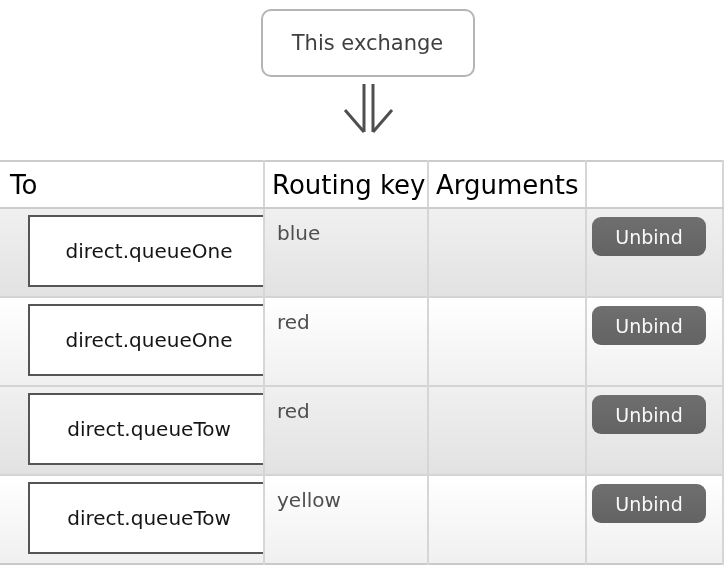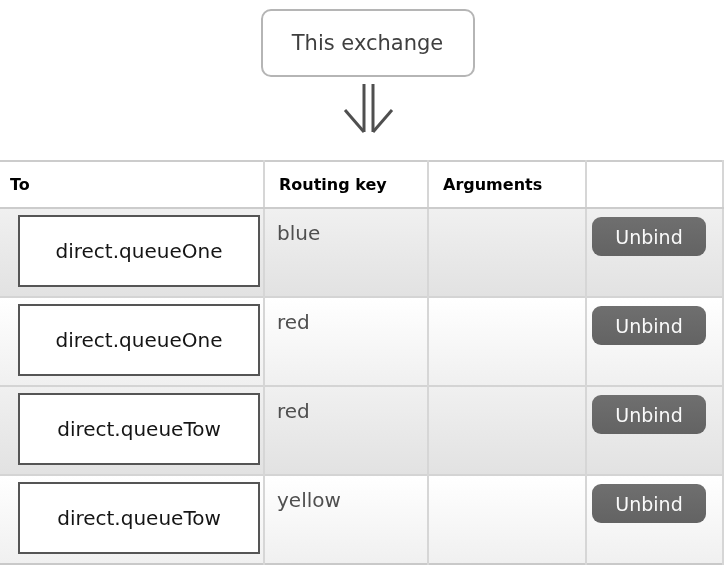--- a/index.html
+++ b/index.html
@@ -61,43 +61,43 @@
   col.c-to   { width: 264px; }
   col.c-rk   { width: 164px; }
   col.c-args { width: 158px; }
   col.c-act  { width: auto;  }
 
   th {
     height: 45px;
     background: #ffffff;
     border-right: 2px solid #d6d6d6;
     border-bottom: 2px solid #cccccc;
-    font-weight: bold;
-    font-size: 16px;
+    font-weight: normal;
+    font-size: 26px;
     color: #000000;
     text-align: left;
     padding: 0 0 0 10px;
     vertical-align: middle;
   }
-  th.rk-head, th.args-head { padding-left: 14px; }
+  th.rk-head, th.args-head { padding-left: 7px; }
 
   td {
     height: 87px;
     border-right: 2px solid #d6d6d6;
     border-top: 2px solid #d4d4d4;
     padding: 0;
     vertical-align: top;
   }
   tr.row-odd  td { background: linear-gradient(180deg, #f0f0f0 0%, #e2e2e2 100%); }
   tr.row-even td { background: linear-gradient(180deg, #ffffff 0%, #f0f0f0 100%); }
   tbody tr:first-child td { border-top: none; }
 
   .queue-box {
     box-sizing: border-box;
-    margin: 6px 0 0 18px;
+    margin: 6px 0 0 28px;
     width: 242px;
     height: 72px;
     background: #ffffff;
     border: 2px solid #555555;
     display: flex;
     align-items: center;
     justify-content: center;
     font-size: 20px;
     color: #151515;
     cursor: pointer;

